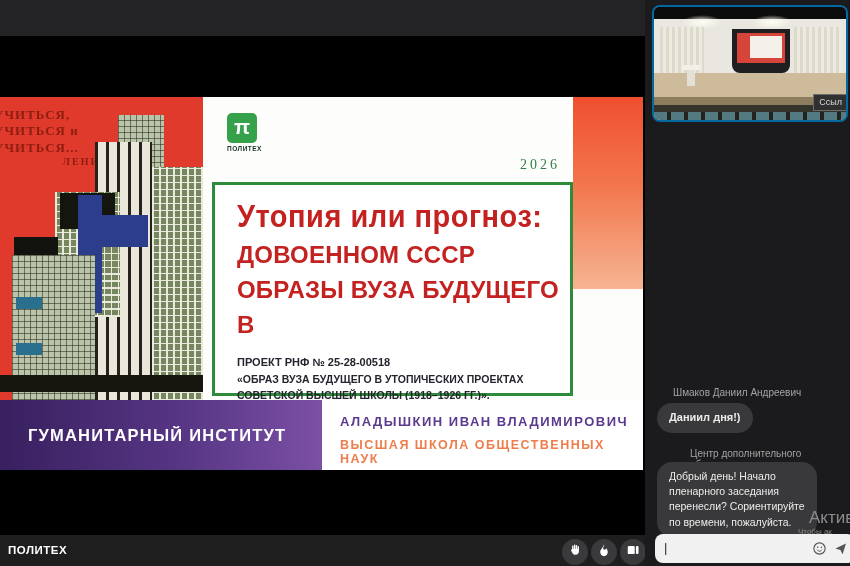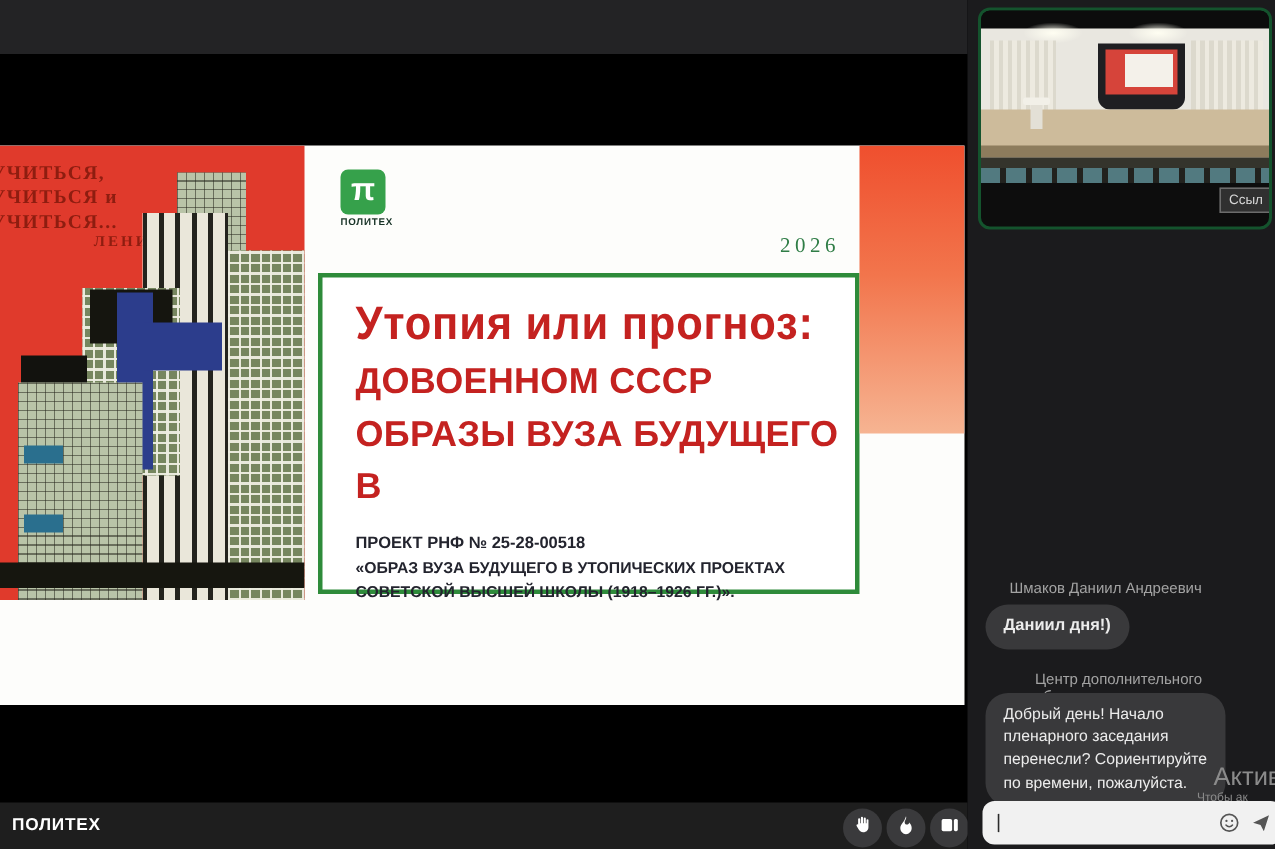--- a/index.html
+++ b/index.html
@@ -53,21 +53,21 @@
 
   
   .toolbar { position:absolute; left:0; top:535px; width:645px; height:31px; background:#1e1e1e; }
   .brand { position:absolute; left:8px; top:9px; color:#fff; font-size:11.5px; font-weight:bold; letter-spacing:.5px; }
   .cbtn { position:absolute; top:4px; width:26px; height:26px; border-radius:50%; background:#3a3a3c; display:flex; align-items:center; justify-content:center; }
   .cbtn svg { width:14px; height:14px; }
 
   
   .right-panel { position:absolute; left:645px; top:0; width:205px; height:566px; background:#1b1b1d; overflow:hidden; }
 
-  .video-thumb { position:absolute; left:7px; top:5px; width:196px; height:148px; border:2px solid #14532d; border-radius:8px; background:#0d0d0d; overflow:hidden; }
+  .video-thumb { position:absolute; left:7px; top:5px; width:196px; height:117px; border:2px solid #0369a1; border-radius:8px; background:#0d0d0d; overflow:hidden; }
   .vid-top { position:absolute; left:0; top:0; width:100%; height:12px; background:#0c0c0c; }
   .hall { position:absolute; left:0; top:12px; width:100%; height:103px; background:#e9e7e0; }
   .light { position:absolute; width:40px; height:14px; border-radius:50%; background:radial-gradient(closest-side, #fffef2, rgba(255,254,242,0)); }
   .curtain { position:absolute; background:repeating-linear-gradient(90deg, #dcd9cd 0 3px, #edeae0 3px 6px); }
   .screen { position:absolute; left:78px; top:10px; width:58px; height:44px; background:#1f1f22; border-radius:0 0 8px 8px; padding:4px 5px 0 5px; }
   .mini-slide { width:100%; height:30px; background:#d6443a; position:relative; }
   .mini-card { position:absolute; right:3px; top:3px; width:32px; height:22px; background:#f4f1ea; }
   .stage-floor { position:absolute; left:0; top:54px; width:100%; height:32px; background:#cdbb9b; }
   .stage-edge { position:absolute; left:0; top:78px; width:100%; height:8px; background:#8d7c5d; }
   .pit { position:absolute; left:0; top:86px; width:100%; height:7px; background:#34342c; }
@@ -134,20 +134,27 @@
           <div>ОБРАЗЫ ВУЗА БУДУЩЕГО В</div>
         </div>
         <div class="proj">
           <div class="p1">ПРОЕКТ РНФ № 25-28-00518</div>
           <div class="p2" style="width:300px;">«ОБРАЗ ВУЗА БУДУЩЕГО В УТОПИЧЕСКИХ ПРОЕКТАХ СОВЕТСКОЙ ВЫСШЕЙ ШКОЛЫ (1918–1926 ГГ.)».</div>
         </div>
       </div>
 
       <div class="orange-stripe"></div>
 
+      <div class="slide-footer">
+        <div class="inst-banner">ГУМАНИТАРНЫЙ ИНСТИТУТ</div>
+        <div class="author-box">
+          <div class="author">АЛАДЫШКИН ИВАН ВЛАДИМИРОВИЧ</div>
+          <div class="school">ВЫСШАЯ ШКОЛА ОБЩЕСТВЕННЫХ НАУК</div>
+        </div>
+      </div>
     </div>
   </div>
 
   <div class="toolbar">
     <div class="brand">ПОЛИТЕХ</div>
     <div class="cbtn" style="left:562px;">
       <span><svg viewBox="0 0 24 24" width="14" height="14">
             <path d="M7 11V5.5a1.2 1.2 0 0 1 2.4 0V10h.8V3.8a1.2 1.2 0 0 1 2.4 0V10h.8V4.6a1.2 1.2 0 0 1 2.4 0V10h.8V6.4a1.1 1.1 0 0 1 2.2 0v7.8c0 3.6-2.4 6-5.9 6-2.8 0-4.3-1.3-5.6-3.6l-2-3.6c-.5-.9.1-1.8 1-1.8.6 0 1 .3 1.4.9L7 14.2z" fill="#fff"></path>
           </svg></span>
     </div>

